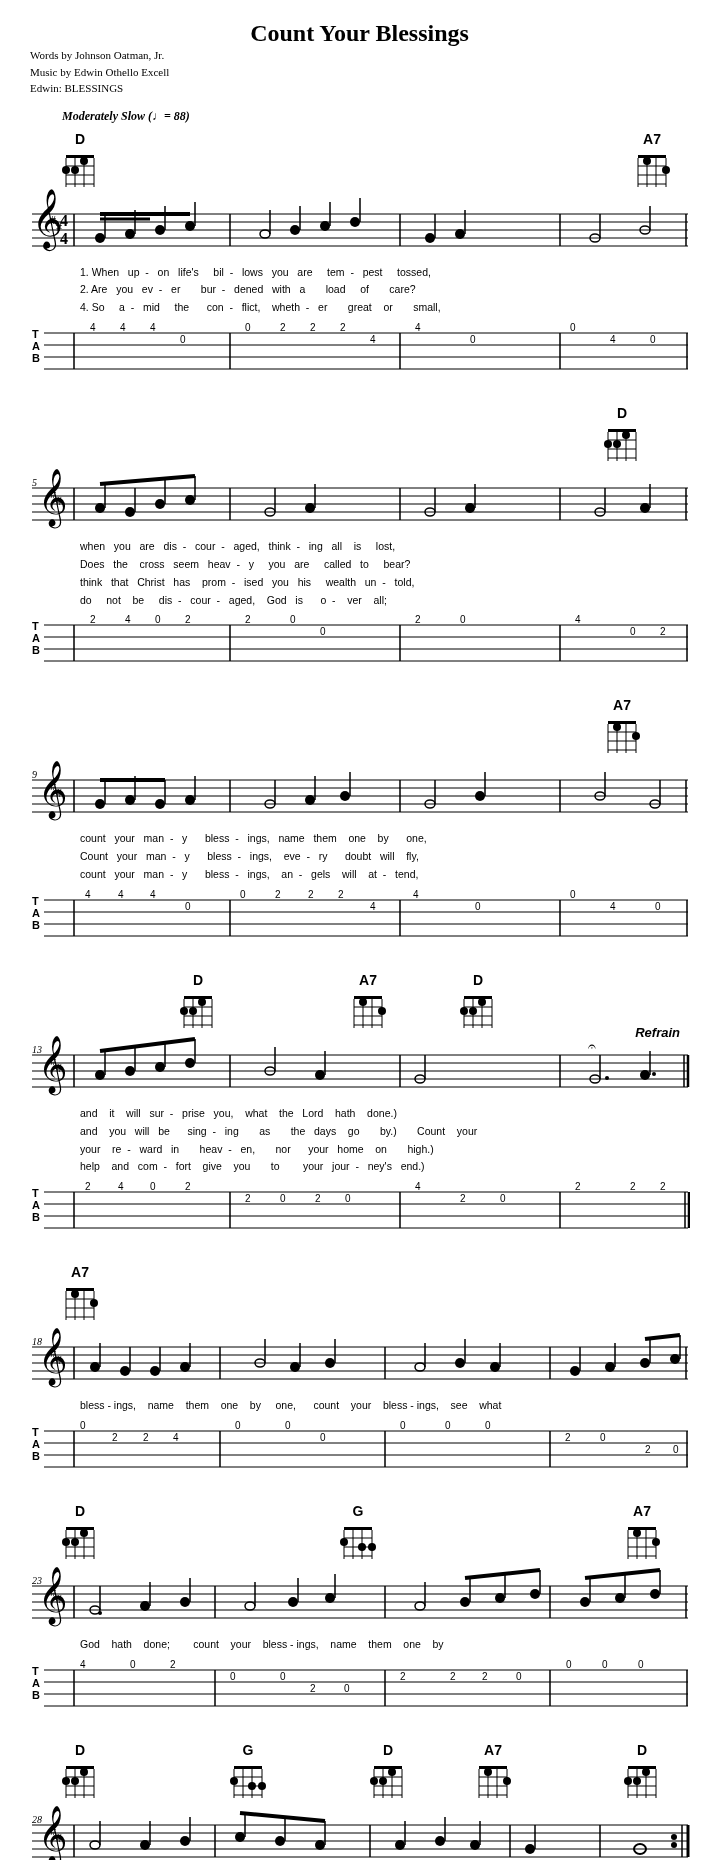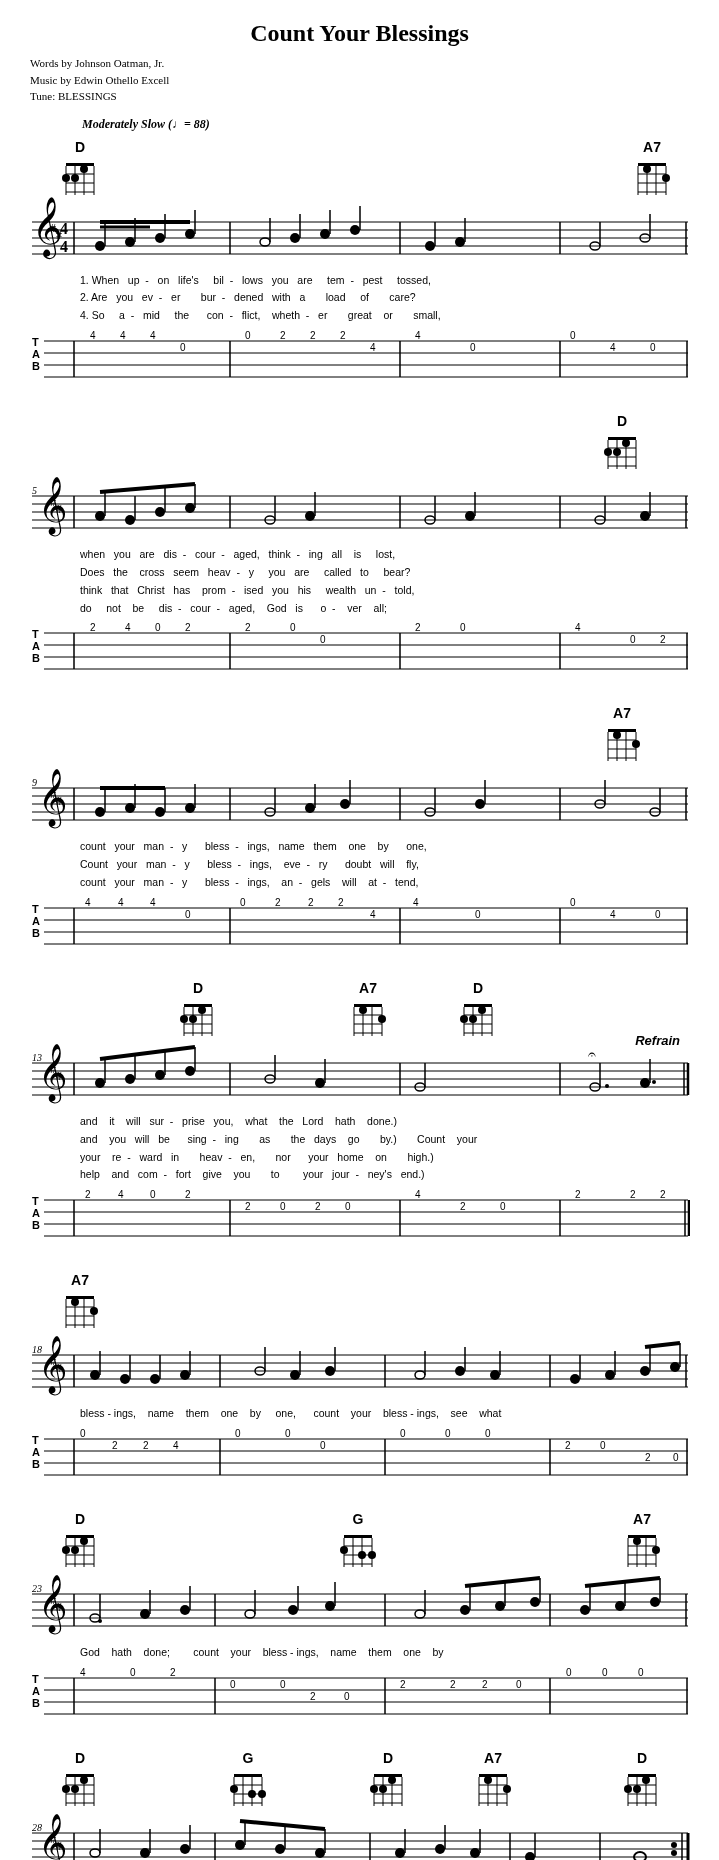--- a/index.html
+++ b/index.html
@@ -16,21 +16,20 @@
       width: 719px;
       background: #fff;
       padding: 20px 30px 60px 30px;
       position: relative;
     }
 
     .title {
       text-align: center;
       font-size: 24px;
       font-weight: bold;
-      margin-bottom: 8px;
       font-family: 'Times New Roman', Times, serif;
     }
 
     .attribution {
       text-align: left;
       font-size: 11px;
       line-height: 1.5;
       margin-bottom: 12px;
     }
 
@@ -41,29 +40,29 @@
     }
   </style>
 </head>
 <body>
 
 <div class="page">
   <h1 class="title">Count Your Blessings</h1>
   <div class="attribution">
     <div>Words by Johnson Oatman, Jr.</div>
     <div>Music by Edwin Othello Excell</div>
-    <div>Tune: BLESSINGS</div>
+    <div>Edwin: BLESSINGS</div>
   </div>
 
   <div class="score-wrapper">
 
     <div style="position:relative; margin-bottom:10px;">
 
       <div style="display:flex; align-items:flex-end; padding-left:32px; height:75px; position:relative;">
-        <div style="position:absolute;left:32px;top:0;font-size:12px;font-style:italic;font-weight:bold;margin-left:20px;">Moderately Slow (♩= 88)</div>
+        <div style="position:absolute;left:32px;top:0;font-size:12px;font-style:italic;font-weight:bold;">Moderately Slow (♩= 88)</div>
 
         <div style="position:absolute;left:32px;top:22px;">
           <span style="font-size:14px;font-weight:bold;font-family:Arial,sans-serif;display:block;text-align:center;">D</span>
           <svg width="36" height="40">
 
             <rect x="4" y="8" width="28" height="3" fill="#000"></rect>
 
             <line x1="4" y1="11" x2="4" y2="40" stroke="#000" stroke-width="1"></line>
             <line x1="13" y1="11" x2="13" y2="40" stroke="#000" stroke-width="1"></line>
             <line x1="22" y1="11" x2="22" y2="40" stroke="#000" stroke-width="1"></line>

